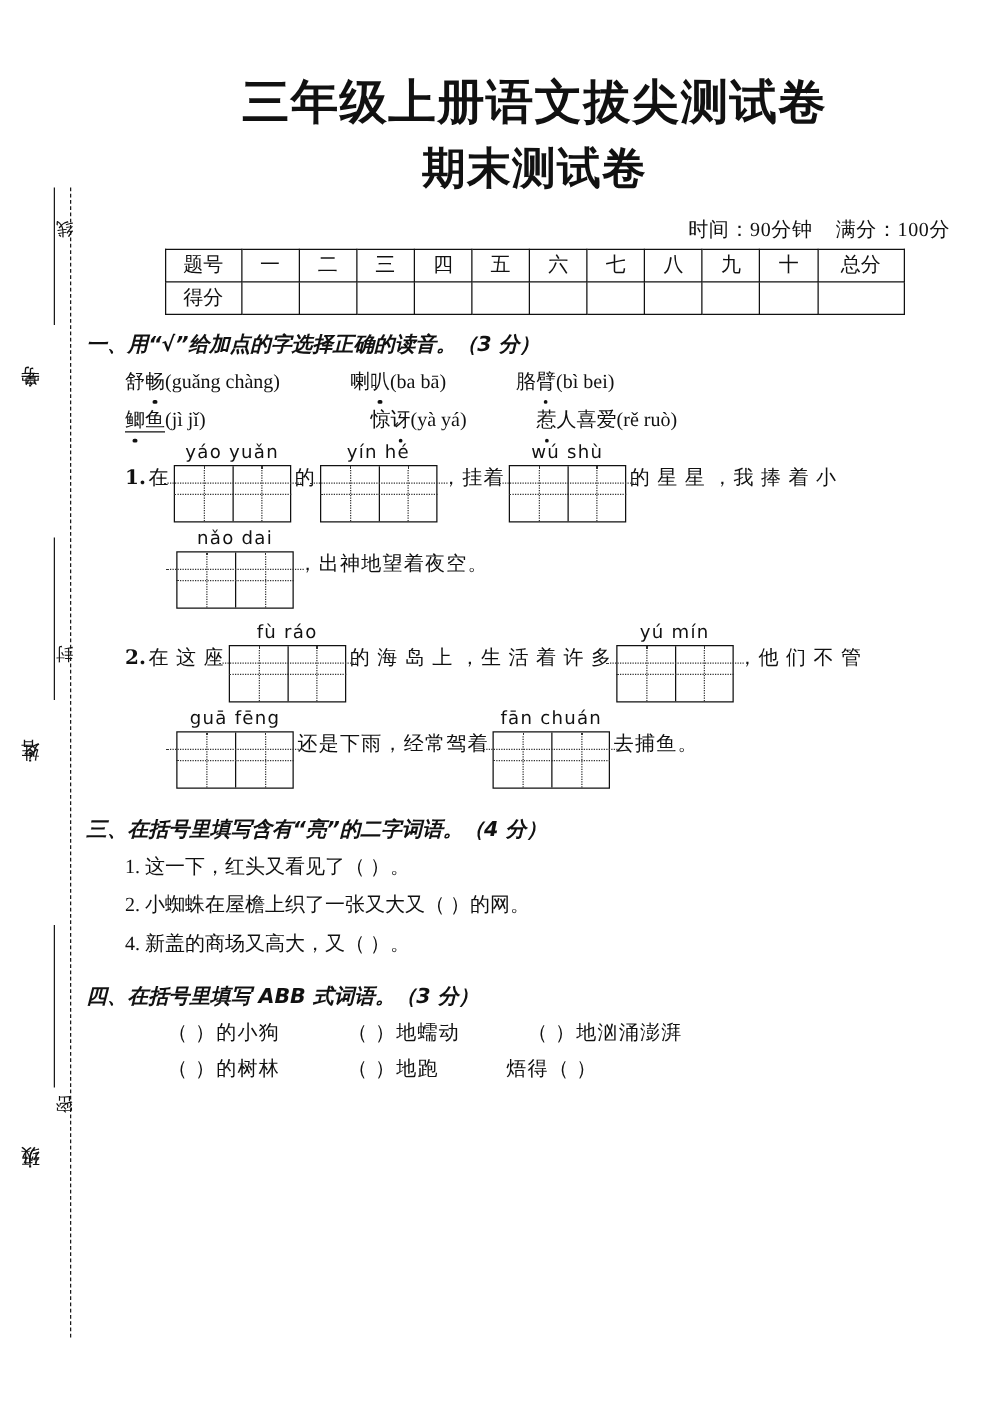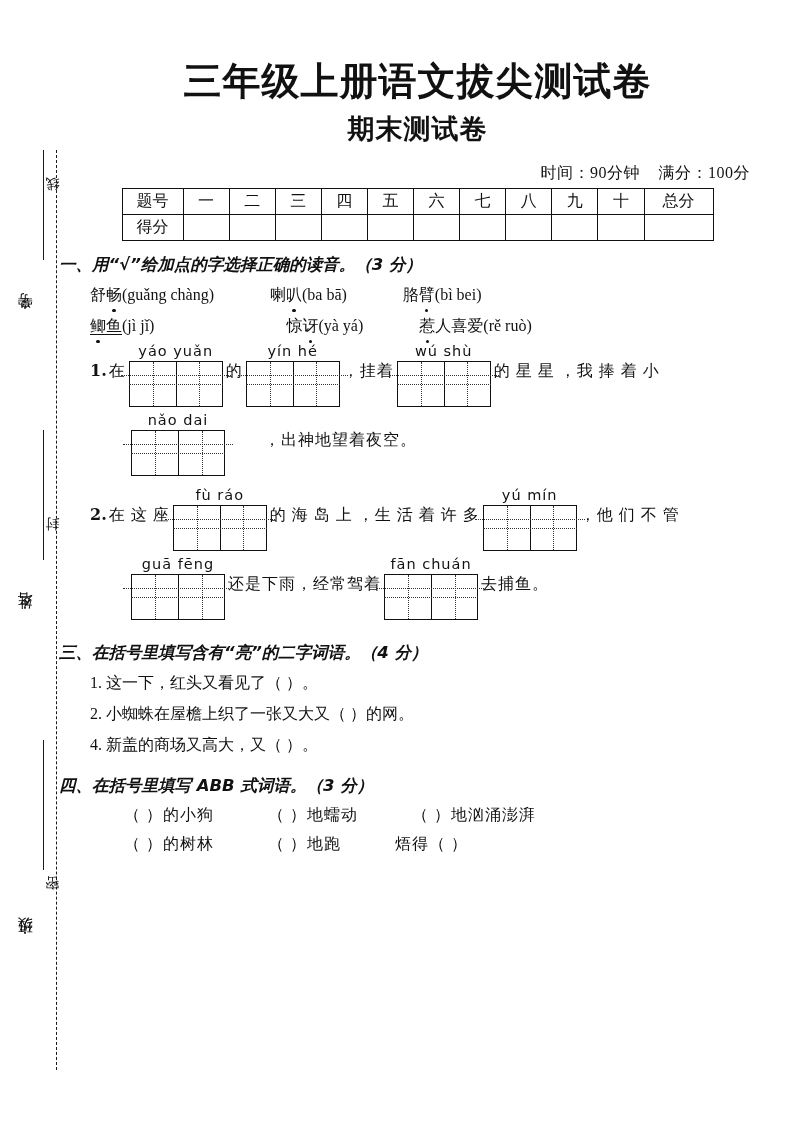--- a/index.html
+++ b/index.html
@@ -51,36 +51,36 @@
   }
   .vtext.inner {
     left: 44px;
     width: 24px;
     font-size: 14px;
   }
 
   
   #page {
     position: absolute;
-    left: 52px; top: 0;
+    left: 62px; top: 0;
     width: 731px; height: 1122px;
   }
 
   #title-main {
     margin: 56px 0 0 0;
     text-align: center;
     font-size: 38px;
     font-weight: bold;
     letter-spacing: 1px;
     font-family: "DejaVu Serif", "Liberation Serif", serif;
   }
   #title-sub {
     margin: 4px 0 0 0;
     text-align: center;
-    font-size: 27px;
+    font-size: 35px;
     font-weight: bold;
     letter-spacing: 1px;
     font-family: "DejaVu Serif", "Liberation Serif", serif;
   }
   #meta-line {
     margin: 16px 33px 4px 0;
     text-align: right;
     font-size: 16px;
     letter-spacing: 0.5px;
   }
@@ -320,21 +320,21 @@
     <span class="fillwrap">
       <div class="py">wú  shù</div>
       <div class="tzg tzg-over">
         <div class="cell"></div>
         <div class="cell"></div>
       </div>
     </span>
     <span class="sent">的 星 星 ，我 捧 着 小</span>
   </div>
 
-  <div class="inline-row" style="margin-left:76px;gap:36px;">
+  <div class="inline-row" style="margin-left:76px;">
     <span class="fillwrap">
       <div class="py">nǎo  dai</div>
       <div class="tzg tzg-over">
         <div class="cell"></div>
         <div class="cell"></div>
       </div>
     </span>
     <span class="sent">，出神地望着夜空。</span>
   </div>
 

